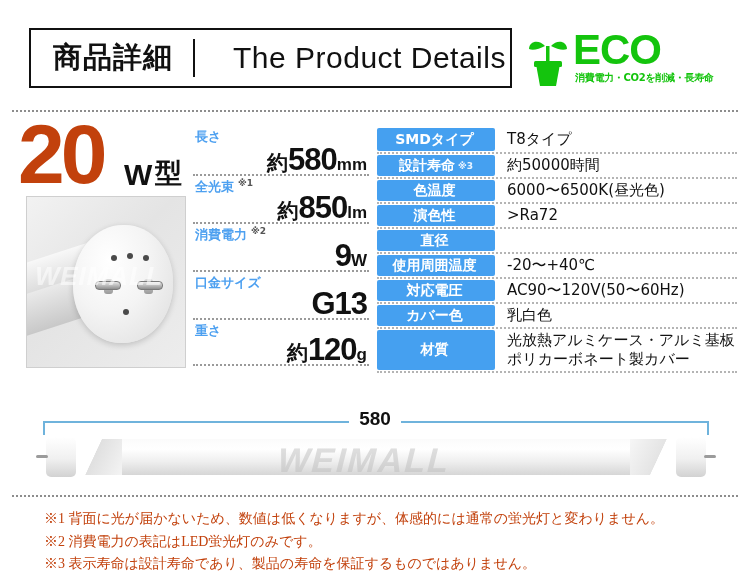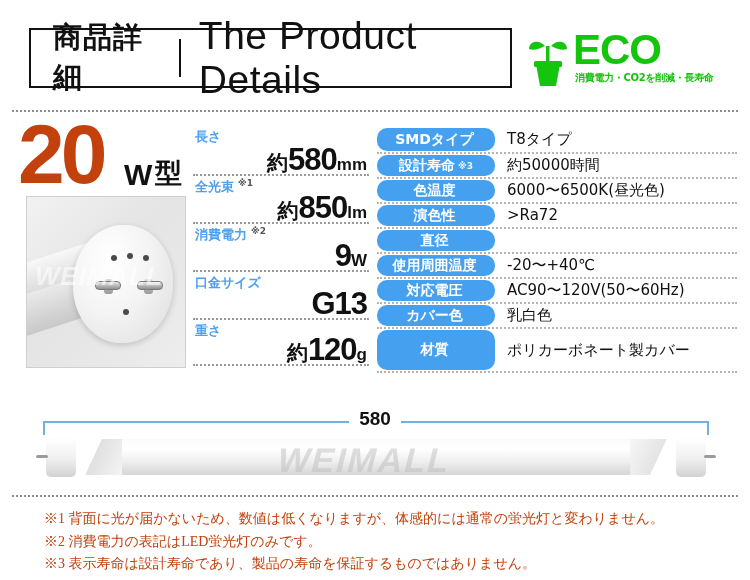--- a/index.html
+++ b/index.html
@@ -23,21 +23,21 @@
   .title-jp {
     font-size:29px; font-weight:bold; letter-spacing:1px;
     padding-left:22px; color:#111;
     font-family:"DejaVu Sans","Liberation Sans",sans-serif;
   }
   .title-sep {
     width:2px; height:38px; background:#111;
     margin:0 18px 0 20px;
   }
   .title-en {
-    font-size:39px; font-weight:500; letter-spacing:0.5px; color:#111;
+    font-size:30px; font-weight:500; letter-spacing:0.5px; color:#111;margin-left:20px;
   }
 
   .eco { position:absolute; left:525px; top:33px; width:215px; height:56px;text-align:center; }
   .eco-pot { position:absolute; left:0; top:2px; width:46px; height:52px; }
   .eco-word {
     position:absolute; left:48px; top:-4px;
     font-size:42px; font-weight:bold; color:#14c40d;
     letter-spacing:-1px; line-height:1;
     font-family:"Liberation Sans",sans-serif;
   }
@@ -152,21 +152,21 @@
   .trow { display:flex; align-items:stretch; min-height:25px; }
   .trow + .trow { border-top:2px dotted #b4b4b4; }
   .table-last { border-bottom:2px dotted #b4b4b4; }
   .tlabel {
     width:118px; flex:0 0 118px;
     background:#45a0f0; color:#ffffff;
     font-size:14px; font-weight:bold;
     display:flex; align-items:center; justify-content:center;
     font-family:"DejaVu Sans",sans-serif;
     margin:1px 0;
-    border-radius:10px;
+    border-radius:2px;
     white-space:nowrap;
   }
   .tlabel .sup { font-size:9px; margin-left:3px; color:#eaf4ff; vertical-align:top; }
   .tvalue {
     flex:1; padding-left:12px;
     display:flex; flex-direction:column; justify-content:center;
     font-size:15px; color:#111; line-height:1.25;
     font-family:"DejaVu Sans",sans-serif;
   }
   .tvalue-tall { min-height:42px; }
@@ -409,20 +409,21 @@
       <span>乳白色</span>
     </div>
   </div>
 
   <div class="trow table-last">
     <div class="tlabel">
       <span>材質</span>
         <span class="sup"></span>
     </div>
     <div class="tvalue tvalue-tall">
+      <span>光放熱アルミケース・アルミ基板</span>
       <span>ポリカーボネート製カバー</span>
     </div>
   </div>
 
 </div>
 
 <div class="dim">
   <div class="dim-line"></div>
   <div class="dim-cap-l"></div>
   <div class="dim-cap-r"></div>

